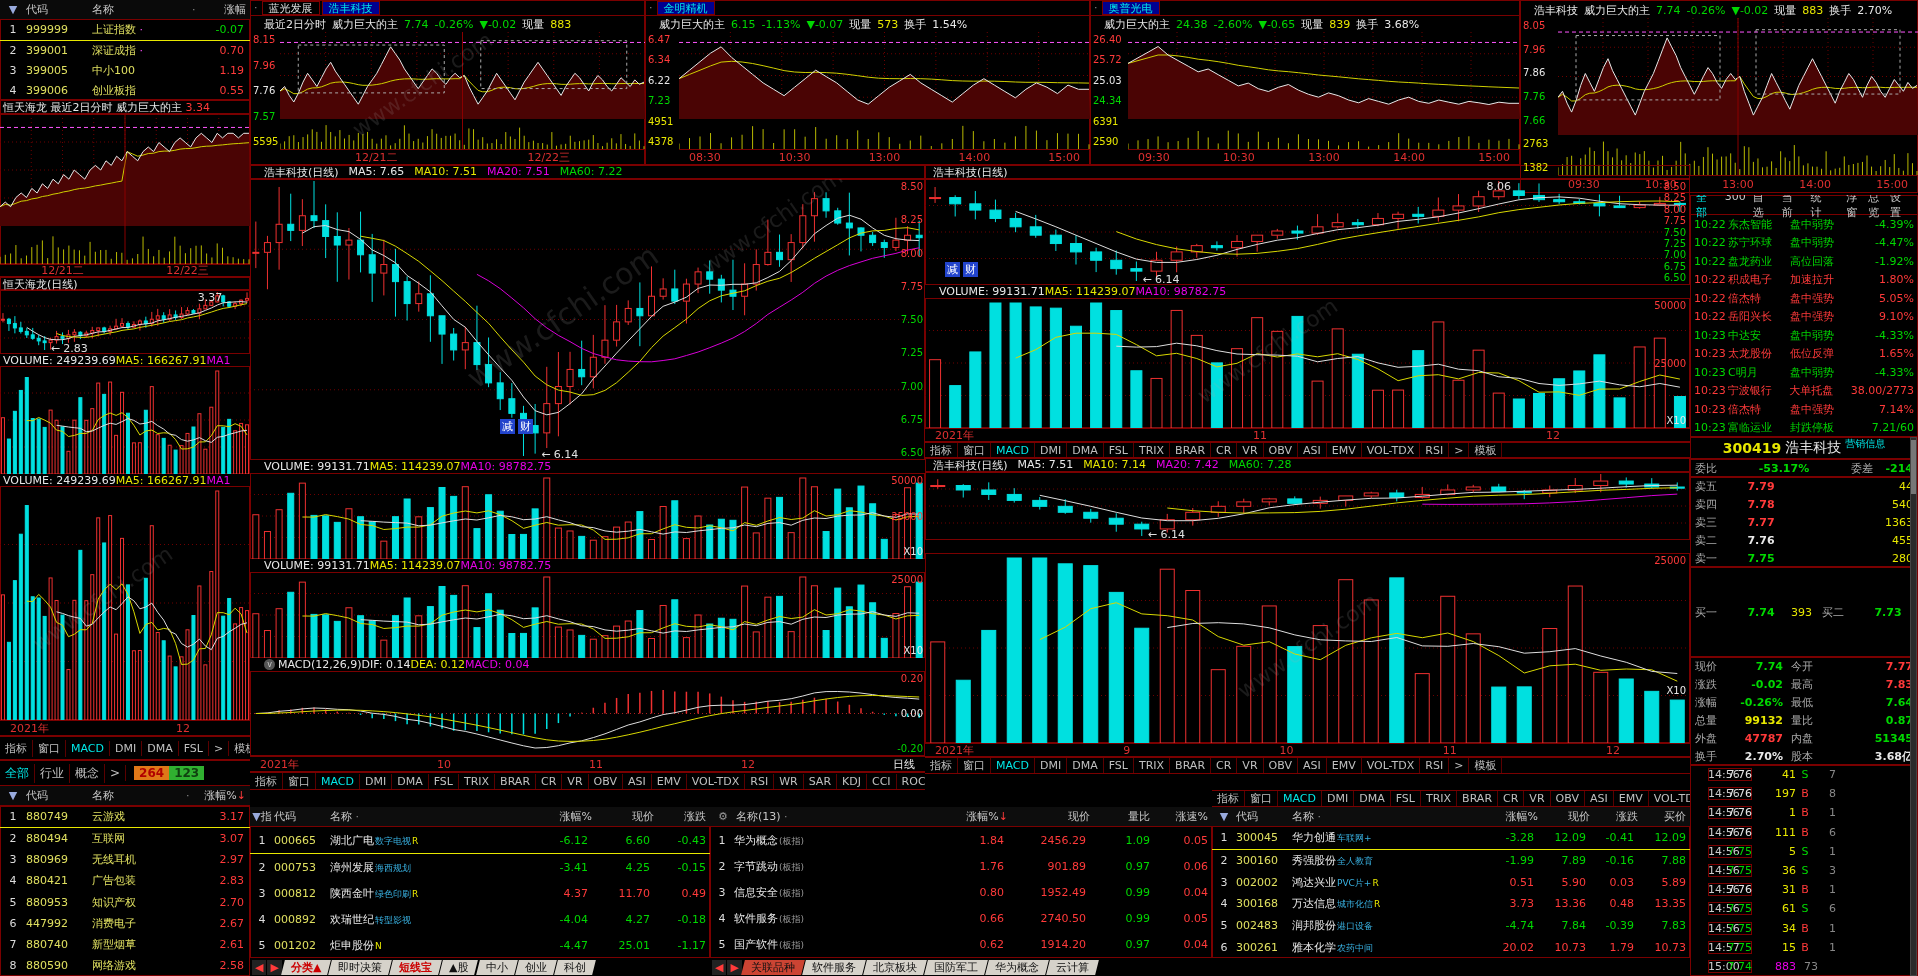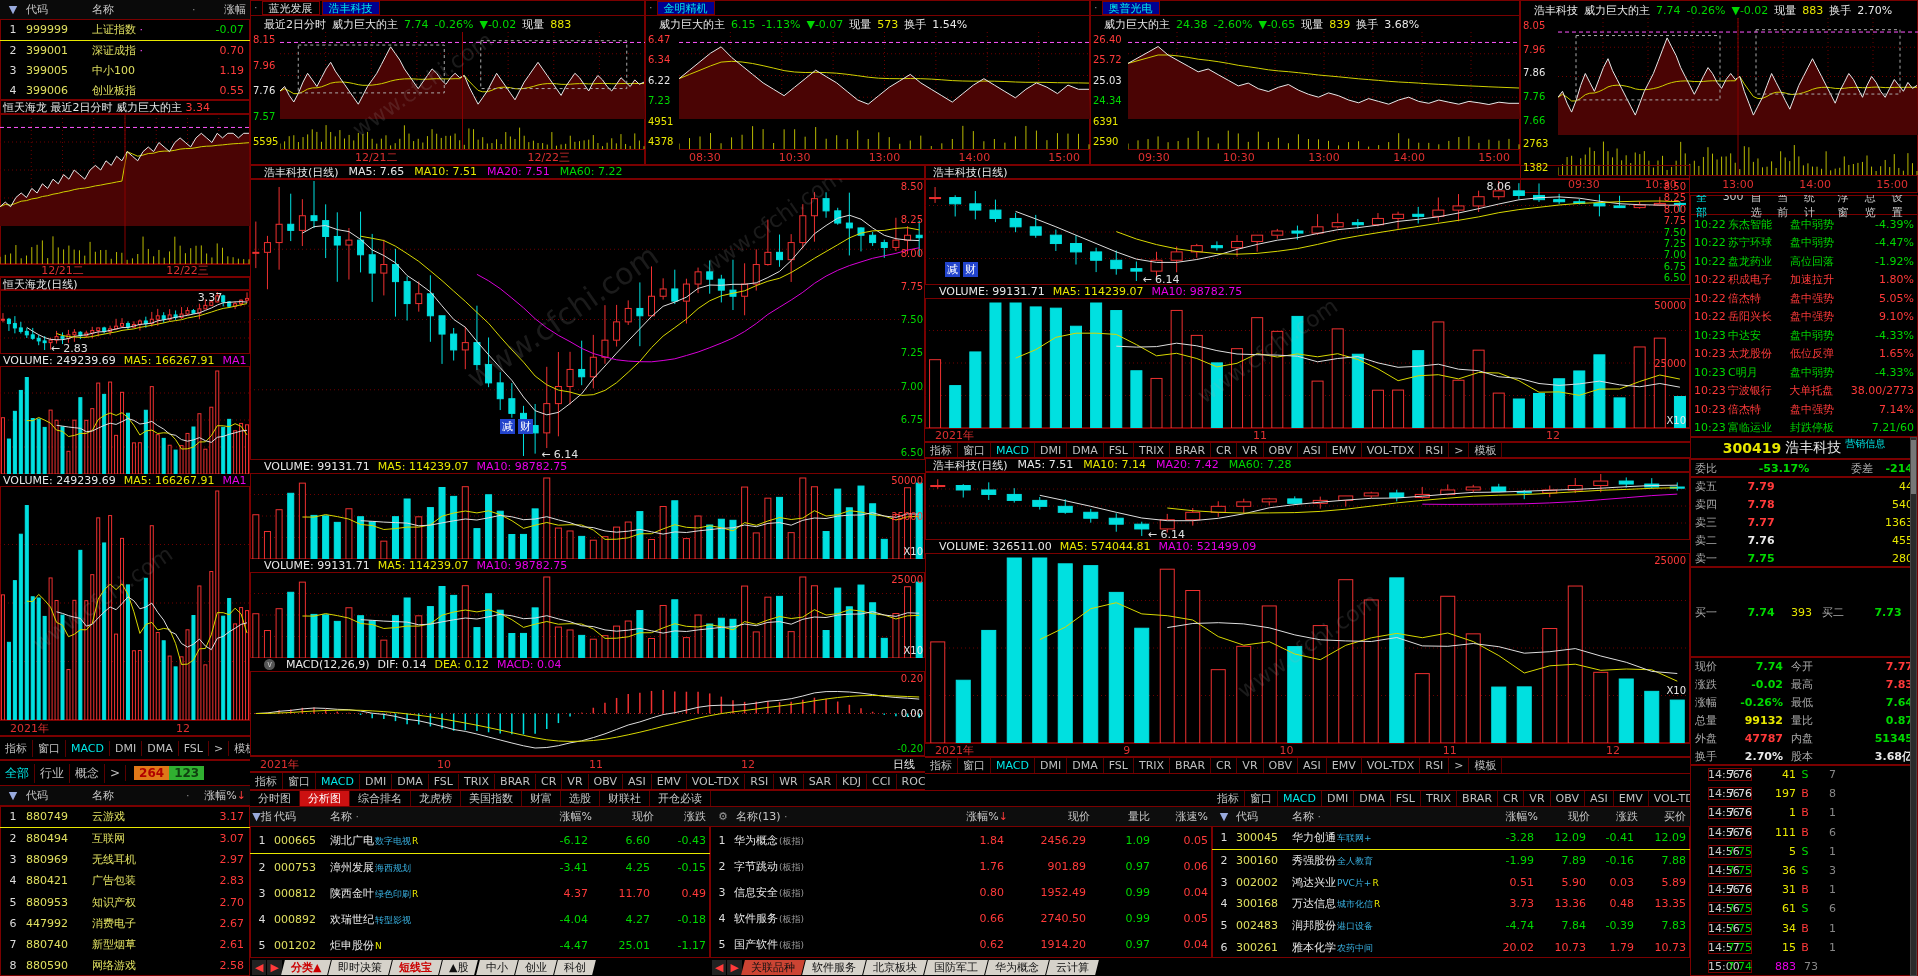--- a/index.html
+++ b/index.html
@@ -21,21 +21,21 @@
 .ylabs.left{left:3px;right:auto;align-items:flex-start}
 .wm{position:absolute;color:rgba(170,170,170,0.16);font-size:22px;transform:rotate(-35deg);pointer-events:none;white-space:nowrap;z-index:2}
 .idxhdr,.lsthdr{display:flex;align-items:center;color:#c8c8c8;border-bottom:1px solid #7a0000;background:#0a0a0a}
 .irow{display:flex;align-items:center;flex:1}
 .irow .n{width:26px;text-align:center;color:#ddd}
 .irow .cd{width:66px;color:#e0e060}
 .irow .nm{flex:1;color:#e0e060}
 .irow .ch{width:50px;text-align:right;padding-right:6px}
 .sel{border-bottom:1px solid #e8e800!important}
 .pink{color:#ff50ff}
-.volhdr{position:absolute;display:flex;gap:8px;padding-left:14px;font-size:11px;white-space:nowrap;overflow:hidden;align-items:center}
+.volhdr{position:absolute;display:flex;padding-left:14px;font-size:11px;white-space:nowrap;overflow:hidden;align-items:center}
 .cicon{display:inline-block;width:11px;height:11px;border-radius:50%;background:#555;color:#ccc;font-size:8px;line-height:11px;text-align:center;margin-right:3px}
 .tb{position:absolute;display:flex;align-items:center;overflow:hidden;border-top:1px solid #7a0000;border-bottom:1px solid #7a0000}
 .tb .tbi{flex:none;padding:1px 5px;border-right:1px solid #5a0000;color:#c0c0c0;white-space:nowrap}
 .tb .tbi.on{color:#00e8e8}
 .mtabs{position:absolute;display:flex;align-items:center;border-top:1px solid #7a0000;border-bottom:1px solid #7a0000;overflow:hidden}
 .mtabs .ti{padding:1px 8px;border-right:1px solid #5a0000;color:#c8c8c8;white-space:nowrap}
 .mtabs .ti.on{background:#cc1111;color:#fff}
 .ftr{position:absolute;display:flex;align-items:flex-end;gap:1px}
 .ftr .arr{color:#ff3a3a;background:#222;padding:0 3px;height:15px;line-height:15px}
 .ftr .ft{background:#d6d2ca;color:#111;padding:0 8px;height:15px;line-height:15px;transform:skewX(-14deg);white-space:nowrap}
@@ -1346,32 +1346,20 @@
       <span class="tbi">ASI</span>
       <span class="tbi">EMV</span>
       <span class="tbi">VOL-TDX</span>
       <span class="tbi">RSI</span>
       <span class="tbi">WR</span>
       <span class="tbi">SAR</span>
       <span class="tbi">KDJ</span>
       <span class="tbi">CCI</span>
       <span class="tbi">ROC</span>
     </div>
-  <div class="mtabs" style="left:250px;top:790px;width:962px;height:17px">
-
-  <span class="ti">分时图</span>
-      <span class="ti on">分析图</span>
-      <span class="ti">综合排名</span>
-      <span class="ti">龙虎榜</span>
-      <span class="ti">美国指数</span>
-      <span class="ti">财富</span>
-      <span class="ti">选股</span>
-      <span class="ti">财联社</span>
-      <span class="ti">开仓必读</span>
-    </div>
 
   <div class="p" style="left:925px;top:165px;width:765px;height:14px;padding-left:8px"><span class="w">浩丰科技(日线)</span></div>
   <div class="chart p" style="left:925px;top:179px;width:765px;height:106px">
     <span class="badge" style="left:20px;bottom:8px">减</span>
     <span class="badge" style="left:38px;bottom:8px">财</span>
   <svg width="765" height="106">
         <line x1="0" y1="26.5" x2="765" y2="26.5" stroke="#6e0000" stroke-dasharray="1,3"></line>
         <line x1="0" y1="53" x2="765" y2="53" stroke="#6e0000" stroke-dasharray="1,3"></line>
         <line x1="0" y1="79.5" x2="765" y2="79.5" stroke="#6e0000" stroke-dasharray="1,3"></line>
         <line x1="10.06578947368421" y1="8.008531593605797" x2="10.06578947368421" y2="23.951475979112615" stroke="#ee3030"></line>
@@ -1623,25 +1611,20 @@
         <line x1="726.75" y1="6.142168625572353" x2="726.75" y2="16.727394492381563" stroke="#00e0e0"></line>
         <rect x="719.75" y="12.028698431225987" width="14" height="2.9746527047906532" fill="#00e0e0" stroke="#00e0e0"></rect>
         <line x1="752.25" y1="10.431366343986129" x2="752.25" y2="18.563606439171352" stroke="#00e0e0"></line>
         <rect x="745.25" y="15.00335113601664" width="14" height="1.1898610819162556" fill="#00e0e0" stroke="#00e0e0"></rect>
         <polyline points="114.8,23.3 140.3,28.7 165.8,34.3 191.3,40.3 216.8,46.0 242.3,48.7 267.8,48.7 293.3,46.3 318.8,41.8 344.3,35.8 369.8,32.6 395.3,30.2 420.8,28.1 446.3,26.3 471.8,26.0 497.3,24.2 522.8,22.1 548.3,20.4 573.8,20.1 599.3,19.2 624.8,18.3 650.3,17.4 675.8,16.2 701.3,14.7 726.8,13.5 752.3,13.2" fill="none" stroke="#dedede"></polyline>
         <polyline points="242.3,36.0 267.8,38.7 293.3,40.3 318.8,41.1 344.3,40.9 369.8,40.6 395.3,39.4 420.8,37.2 446.3,34.1 471.8,30.9 497.3,28.4 522.8,26.2 548.3,24.2 573.8,23.2 599.3,22.6 624.8,21.3 650.3,19.8 675.8,18.3 701.3,17.4 726.8,16.3 752.3,15.7" fill="none" stroke="#d8d800"></polyline>
         <polyline points="497.3,32.2 522.8,32.4 548.3,32.3 573.8,32.1 599.3,31.8 624.8,30.9 650.3,29.6 675.8,27.7 701.3,25.7 726.8,23.6 752.3,22.1" fill="none" stroke="#d800d8"></polyline>
         <text x="222.75" y="66" fill="#e0e0e0" font-size="11">← 6.14</text>
       </svg>
     </div>
-  <div class="volhdr" style="left:925px;top:540px;width:765px;height:13px">
-    <span class="w">VOLUME: 326511.00</span>
-      <span class="y">MA5: 574044.81</span>
-      <span class="m">MA10: 521499.09</span>
-  </div>
   <div class="chart p" style="left:925px;top:553px;width:765px;height:190px">
     <div class="wm" style="left:300px;top:80px">www.cfchi.com</div>
   <svg width="765" height="190">
         <line x1="0" y1="47.5" x2="765" y2="47.5" stroke="#6e0000" stroke-dasharray="1,3"></line>
         <line x1="0" y1="95" x2="765" y2="95" stroke="#6e0000" stroke-dasharray="1,3"></line>
         <line x1="0" y1="142.5" x2="765" y2="142.5" stroke="#6e0000" stroke-dasharray="1,3"></line>
         <rect x="5.75" y="88.8965284407226" width="14" height="101.1034715592774" fill="#000" stroke="#ee3030"></rect>
         <rect x="31.25" y="127.244726664697" width="14" height="62.755273335302995" fill="#00e0e0" stroke="#00e0e0"></rect>
         <rect x="56.75" y="77.4220098632417" width="14" height="112.5779901367583" fill="#00e0e0" stroke="#00e0e0"></rect>
         <rect x="82.25" y="5" width="14" height="185" fill="#00e0e0" stroke="#00e0e0"></rect>
@@ -1945,21 +1928,21 @@
   <div class="p" style="left:1690px;top:195px;width:228px;height:242px;display:flex;flex-direction:column">
     <div class="atabs">
       <span style="display:flex;gap:7px">
           <span class="on">全部</span>
           <span>300</span>
           <span>自选</span>
           <span>当前</span>
           <span>统计</span>
         </span>
       <span style="flex:1"></span>
-      <span style="display:flex;gap:7px">
+      <span style="display:flex;">
           <span>浮窗</span>
           <span>总览</span>
           <span>设置</span>
         </span>
     </div>
     <div style="display:flex;flex-direction:column;flex:1">
 
         <div class="arow down">
           <span class="t">10:22</span>
           <span class="nm">东杰智能</span>

